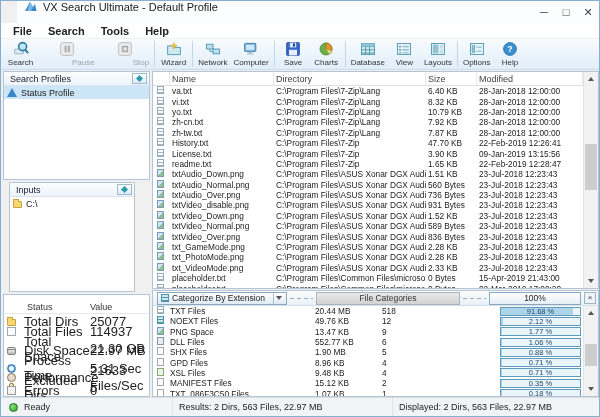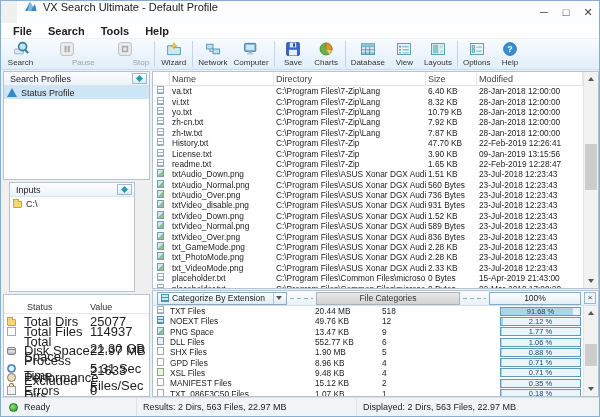--- a/index.html
+++ b/index.html
@@ -628,21 +628,21 @@
           <i class="tri-up"></i>
         </div>
       <div class="thumb" style="top:38px;height:22px;"></div>
       <div class="sb-arrow" style="bottom:0;">
           <i class="tri-dn"></i>
         </div>
     </div>
   </div>
 
   <div class="statusbar">
-    <div class="sbsec" style="width:136px;">
+    <div class="sbsec" style="width:172px;">
       <span class="dot"></span>
       <span>Ready</span>
     </div>
     <div class="sbsec" style="width:220px;">
       <span>Results: 2 Dirs, 563 Files, 22.97 MB</span>
     </div>
     <div class="sbsec" style="flex:1;border-right:none;">
       <span>Displayed: 2 Dirs, 563 Files, 22.97 MB</span>
     </div>
   </div>

